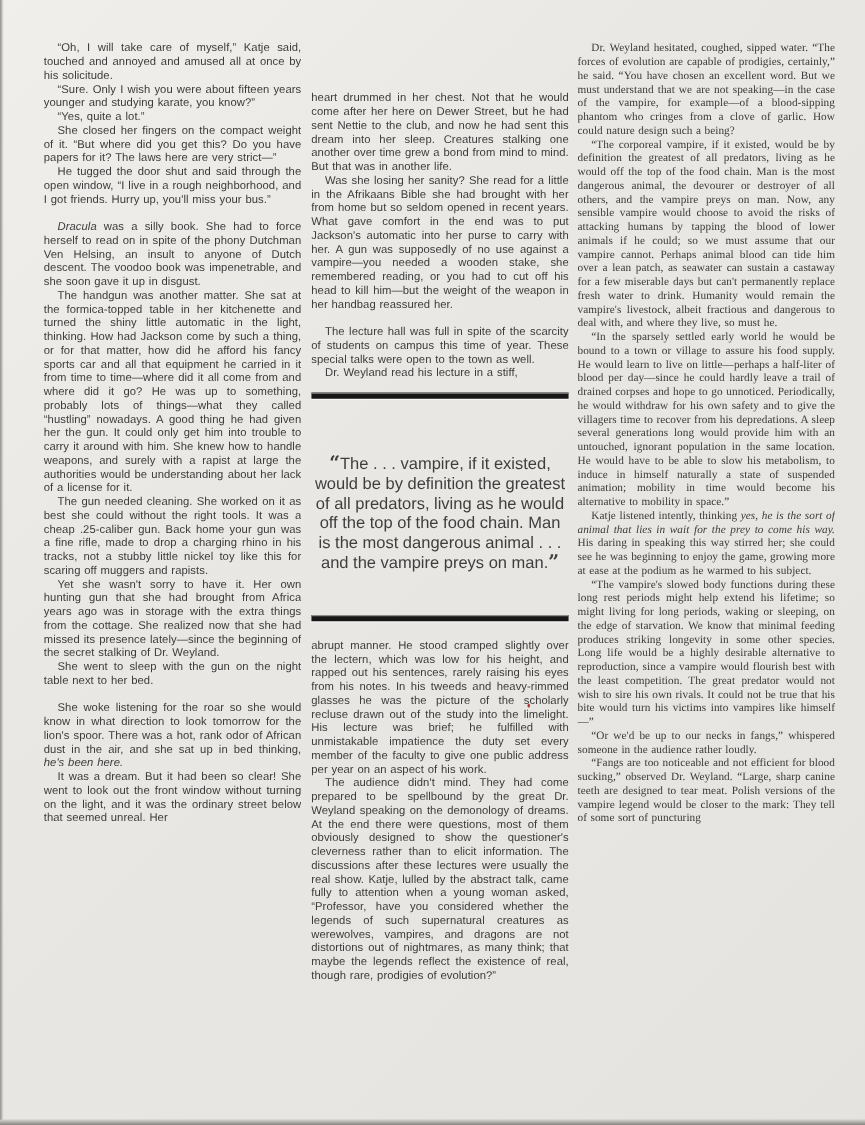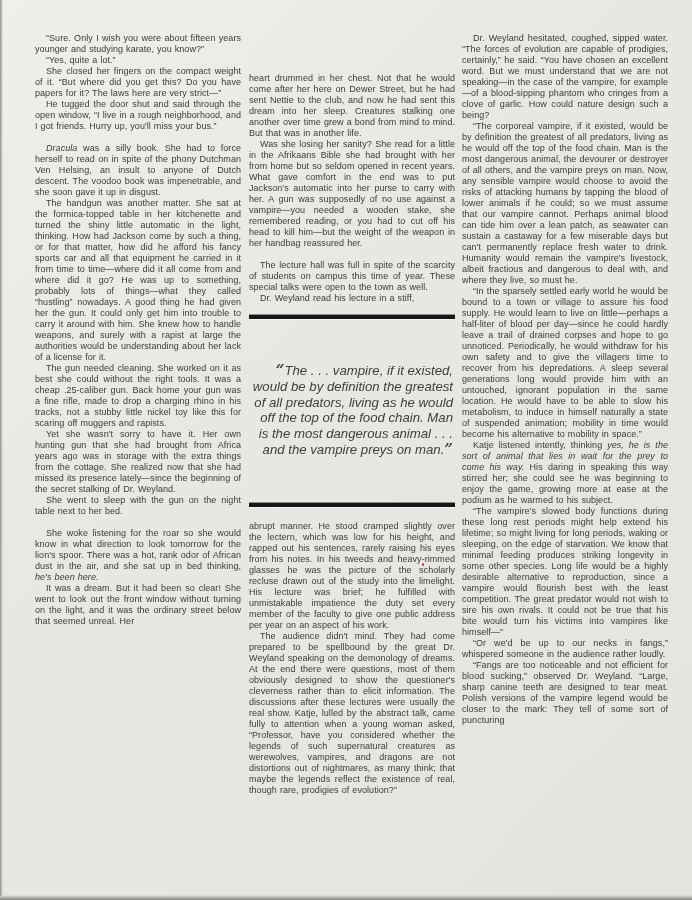--- a/index.html
+++ b/index.html
@@ -16,36 +16,36 @@
   }
   .edge-bottom {
     position:absolute; left:0; bottom:0; width:100%; height:5px;
     background:linear-gradient(0deg,#86857f,#c6c5c0 70%,rgba(198,197,192,0));
   }
   .col {
     position:absolute; top:33px; width:206px; overflow:hidden;
   }
   .col-1 { left:35px;  height:826px; }
   .col-2 { left:249px; height:830px;margin-top:40px; }
-  .col-3 { left:462px; height:830px; }
+  .col-3 { left:462px; height:830px;font-family:Liberation Serif, serif; }
   .para {
     margin:0; font-size:9px; line-height:11px; text-align:justify;
     color:#3b3b3b; word-spacing:0.5px; letter-spacing:0.05px;
   }
   .para.indent { text-indent:11px; }
   .ital { font-style:italic; }
   .section-break { height:11px; }
   .thick-rule {
     height:4px; background:#171717; border-top:1px solid #8d8c88;
     box-shadow:0 1px 0 rgba(255,255,255,0.6);
   }
   .para + .thick-rule { margin-top:10px; }
   .pull-quote {
-    padding:44px 2px 44px 2px; text-align:right;
-    font-style:italic; font-size:13.2px; line-height:15.8px; color:#3e3e3e;
+    padding:44px 2px 34px 2px; text-align:center;
+    font-size:13.2px; line-height:15.8px; color:#3e3e3e;
   }
   .pull-quote + .thick-rule { margin-bottom:14px; }
   .qmark {
     font-family:"DejaVu Serif","Liberation Serif",serif;
     font-weight:bold; font-size:15px; line-height:1;
   }
   .footer {
     position:absolute; left:35px; top:903px; display:flex; align-items:baseline;
     color:#4a4a4a;
   }
@@ -57,20 +57,21 @@
   }
 </style>
 </head>
 <body>
 
 <div class="page">
   <div class="edge-left"></div>
   <div class="edge-bottom"></div>
 
   <div class="col col-1">
+      <p class="para indent"><span>“Oh, I will take care of myself,” Katje said, touched and annoyed and amused all at once by his solicitude.</span></p>
       <p class="para indent"><span>“Sure. Only I wish you were about fifteen years younger and studying karate, you know?”</span></p>
       <p class="para indent"><span>“Yes, quite a lot.”</span></p>
       <p class="para indent"><span>She closed her fingers on the compact weight of it. “But where did you get this? Do you have papers for it? The laws here are very strict—”</span></p>
       <p class="para indent"><span>He tugged the door shut and said through the open window, “I live in a rough neighborhood, and I got friends. Hurry up, you'll miss your bus.”</span></p>
       <div class="section-break"></div>
       <p class="para indent"><span class="ital">Dracula</span><span> was a silly book. She had to force herself to read on in spite of the phony Dutchman Ven Helsing, an insult to anyone of Dutch descent. The voodoo book was impenetrable, and she soon gave it up in disgust.</span></p>
       <p class="para indent"><span>The handgun was another matter. She sat at the formica-topped table in her kitchenette and turned the shiny little automatic in the light, thinking. How had Jackson come by such a thing, or for that matter, how did he afford his fancy sports car and all that equipment he carried in it from time to time—where did it all come from and where did it go? He was up to something, probably lots of things—what they called “hustling” nowadays. A good thing he had given her the gun. It could only get him into trouble to carry it around with him. She knew how to handle weapons, and surely with a rapist at large the authorities would be understanding about her lack of a license for it.</span></p>
       <p class="para indent"><span>The gun needed cleaning. She worked on it as best she could without the right tools. It was a cheap .25-caliber gun. Back home your gun was a fine rifle, made to drop a charging rhino in his tracks, not a stubby little nickel toy like this for scaring off muggers and rapists.</span></p>
       <p class="para indent"><span>Yet she wasn't sorry to have it. Her own hunting gun that she had brought from Africa years ago was in storage with the extra things from the cottage. She realized now that she had missed its presence lately—since the beginning of the secret stalking of Dr. Weyland.</span></p>
       <p class="para indent"><span>She went to sleep with the gun on the night table next to her bed.</span></p>

